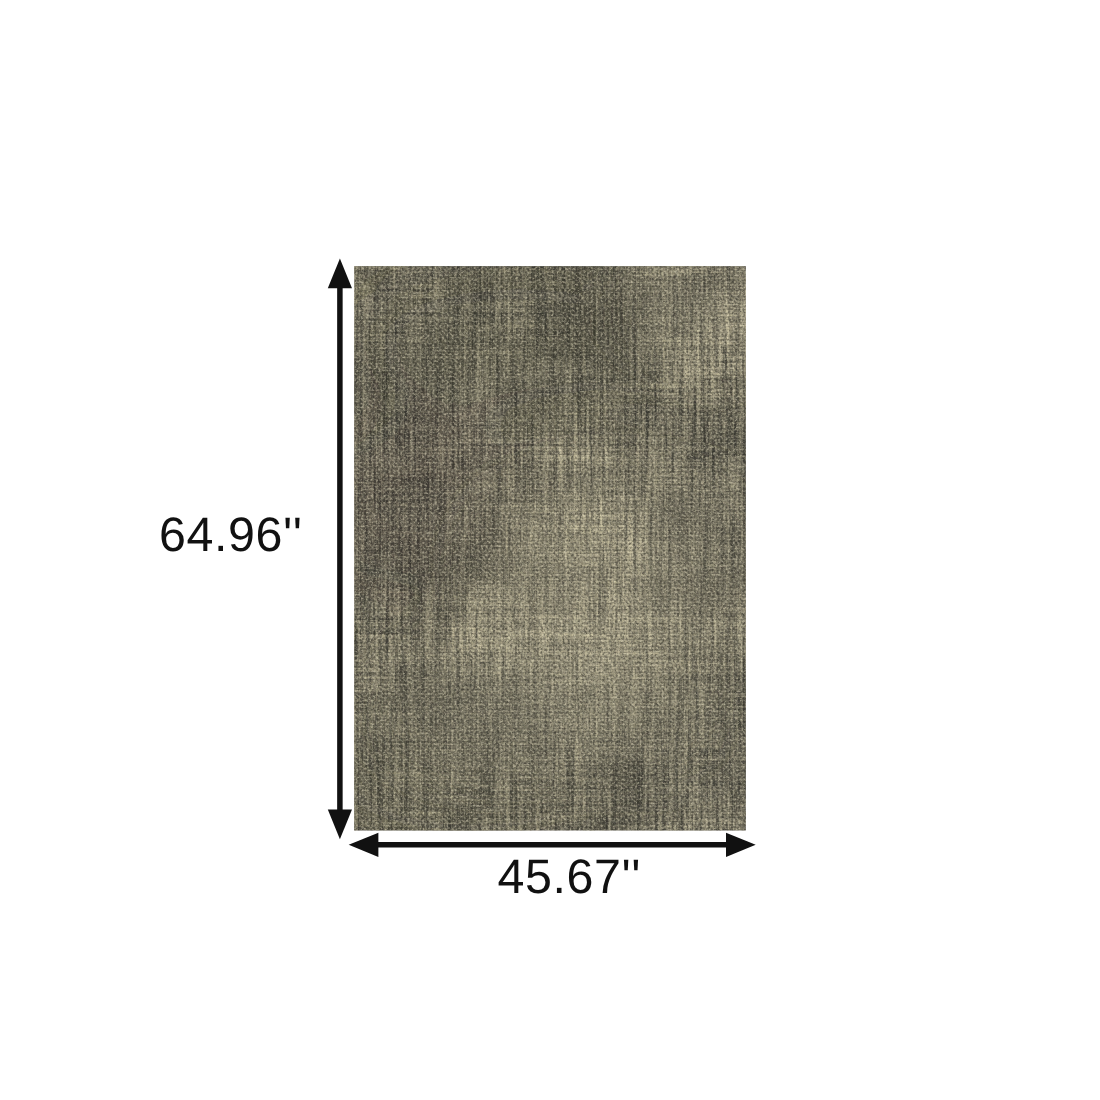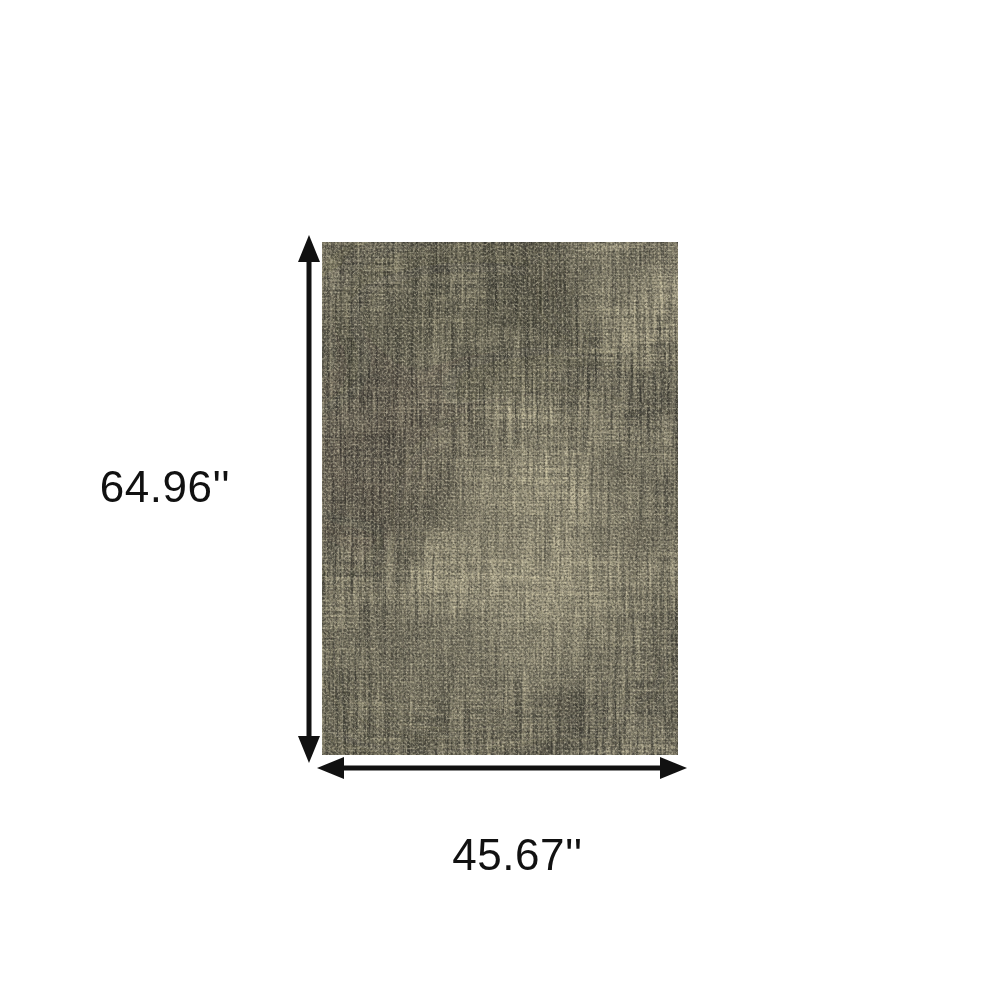--- a/index.html
+++ b/index.html
@@ -45,22 +45,22 @@
   #h-arrow { left: 312px; top: 752px; width: 380px; height: 32px; }
   .dim-label {
     position: absolute;
     color: #111111;
     font-size: 44px;
     line-height: 54px;
     letter-spacing: 0.5px;
     text-align: center;
     white-space: nowrap;
   }
-  #height-label { left: 55px; top: 460px; width: 220px; }
-  #width-label  { left: 405px; top: 828px; width: 225px; }
+  #height-label { left: 55px; top: 460px; width: 220px; text-align: right; }
+  #width-label  { left: 405px; top: 771px; width: 225px; }
 </style>
 </head>
 <body>
 
 <div id="canvas">
 
   <div class="rug">
     <svg viewBox="0 0 356 513" preserveAspectRatio="none">
       <defs>
         <filter id="hstreakL" x="0%" y="0%" width="100%" height="100%">

